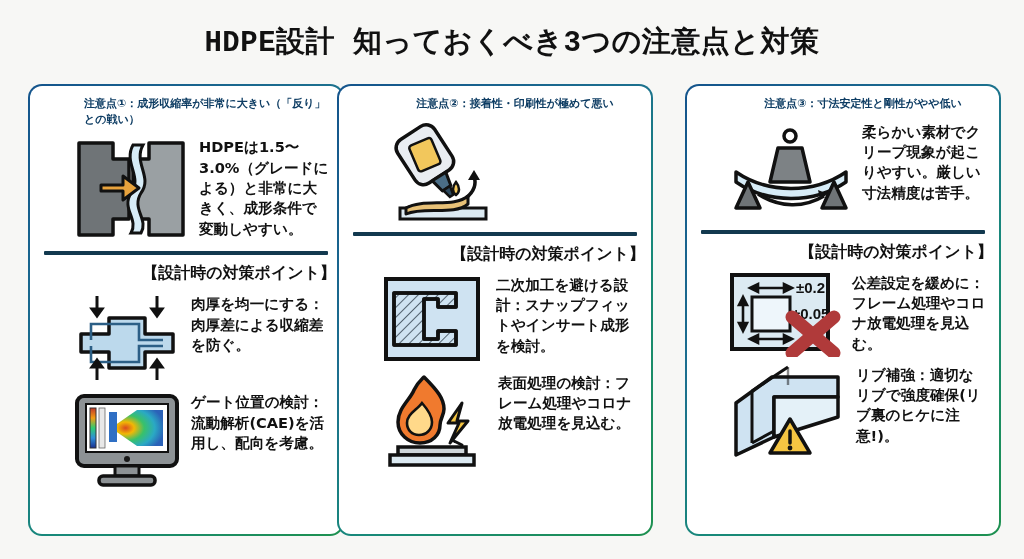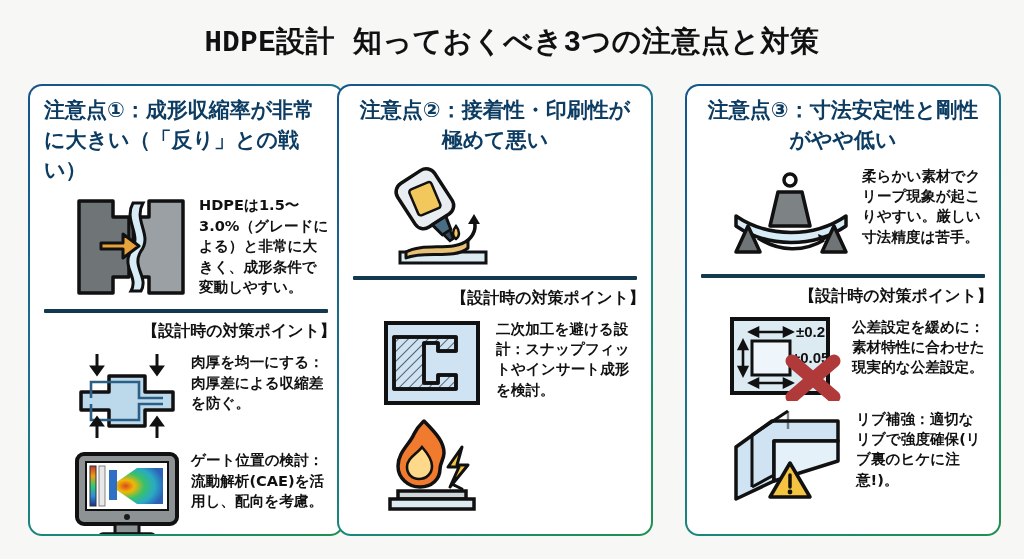--- a/index.html
+++ b/index.html
@@ -37,24 +37,25 @@
     position:relative;
     overflow:hidden;
   }
   #card1 { left:28px; }
   #card2 { left:337px; }
   #card3 { left:685px; }
 
   .card-head {
     padding:10px 12px 4px 12px;
     text-align:center;
-    font-size:21px;
+    font-size:11px;
     font-weight:bold;
     color:#0d3c63;
     line-height:1.42;
+    margin-left:40px;
   }
   #card1 .card-head { text-align:left; padding-left:14px; }
 
   .row {
     display:flex;
     align-items:flex-start;
     padding:4px 12px 2px 12px;
     gap:8px;
     margin-left:29px;
   }
@@ -221,20 +222,21 @@
             <path d="M82 32 l-14 20 h11 l-9 20 18 -22 h-11 z" fill="#f5c542" stroke="#111" stroke-width="3" stroke-linejoin="round"></path>
             <g stroke="#111" stroke-width="3" stroke-linecap="round">
               <line x1="66" y1="78" x2="72" y2="84"></line>
               <line x1="60" y1="82" x2="63" y2="90"></line>
               <line x1="74" y1="70" x2="82" y2="74"></line>
             </g>
             <rect x="18" y="76" width="68" height="8" fill="#cfd6da" stroke="#111" stroke-width="3.5"></rect>
             <rect x="10" y="84" width="84" height="10" fill="#dceaf2" stroke="#111" stroke-width="3.5"></rect>
           </svg>
         </div>
+        <div class="row-text">表面処理の検討：フレーム処理やコロナ放電処理を見込む。</div>
       </div>
     </div>
   </div>
 
   <div class="card" id="card3">
     <div class="card-inner">
       <div class="card-head">注意点③：寸法安定性と剛性がやや低い</div>
 
       <div class="row">
         <div class="fig">
@@ -271,21 +273,21 @@
                 <path d="M15 60 l-4 -8 h8 z"></path>
             </g>
             <text x="68" y="22" font-family="'Liberation Sans',sans-serif" font-size="15" font-weight="bold" fill="#111">±0.2</text>
             <text x="64" y="48" font-family="'Liberation Sans',sans-serif" font-size="15" font-weight="bold" fill="#111">±0.05</text>
             <g stroke="#b03a3a" stroke-width="13" stroke-linecap="round">
               <line x1="64" y1="46" x2="106" y2="82"></line>
               <line x1="106" y1="46" x2="64" y2="82"></line>
             </g>
           </svg>
         </div>
-        <div class="row-text">公差設定を緩めに：素材特性に合わせた現実的な公差設定。</div>
+        <div class="row-text">公差設定を緩めに：フレーム処理やコロナ放電処理を見込む。</div>
       </div>
 
       <div class="row">
         <div class="fig">
           <svg width="120" height="98" viewBox="0 0 120 98">
             <path d="M8 40 L44 14 L110 14 L110 34 L46 34 L46 74 L8 92 Z" fill="#cfe3f2" stroke="#111" stroke-width="3.5" stroke-linejoin="round"></path>
             <path d="M46 34 L110 34 L110 54 L46 74 Z" fill="#e4f1f8" stroke="#111" stroke-width="3.5" stroke-linejoin="round"></path>
             <path d="M24 28 L24 80" fill="none" stroke="#111" stroke-width="3"></path>
             <path d="M24 28 L60 4" fill="none" stroke="#111" stroke-width="3"></path>
             <path d="M24 80 L46 68" fill="none" stroke="#111" stroke-width="3"></path>

